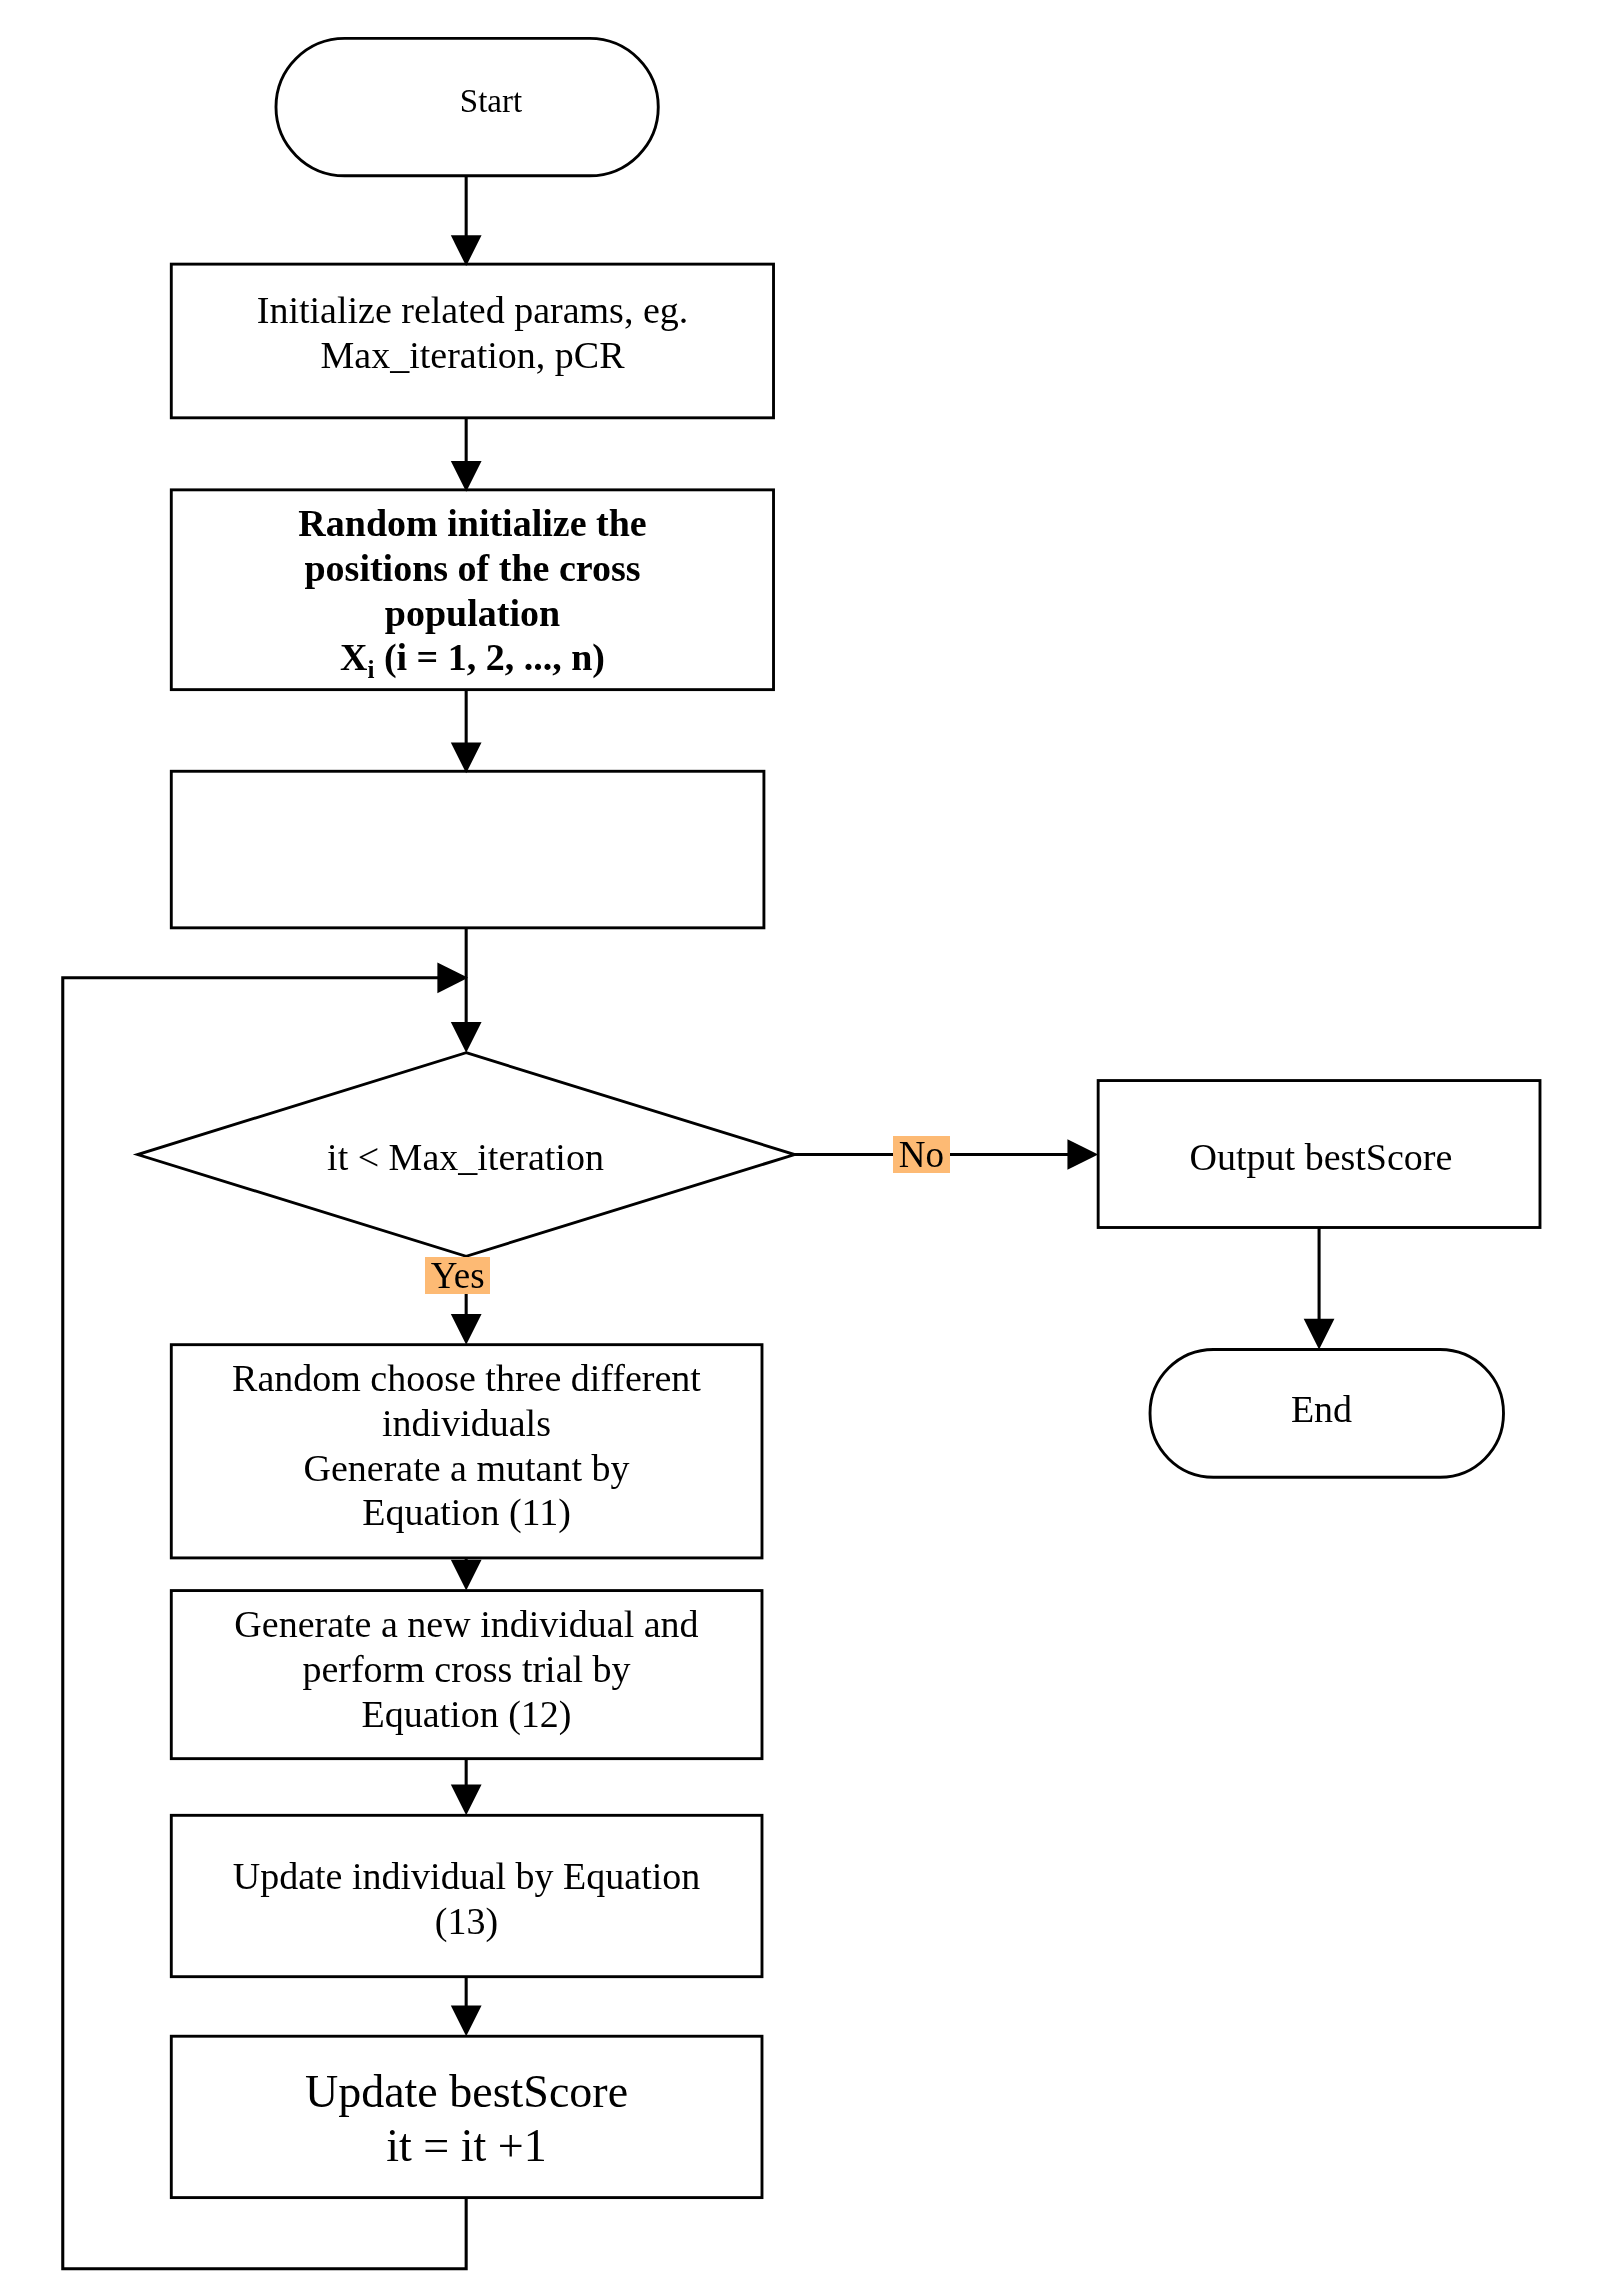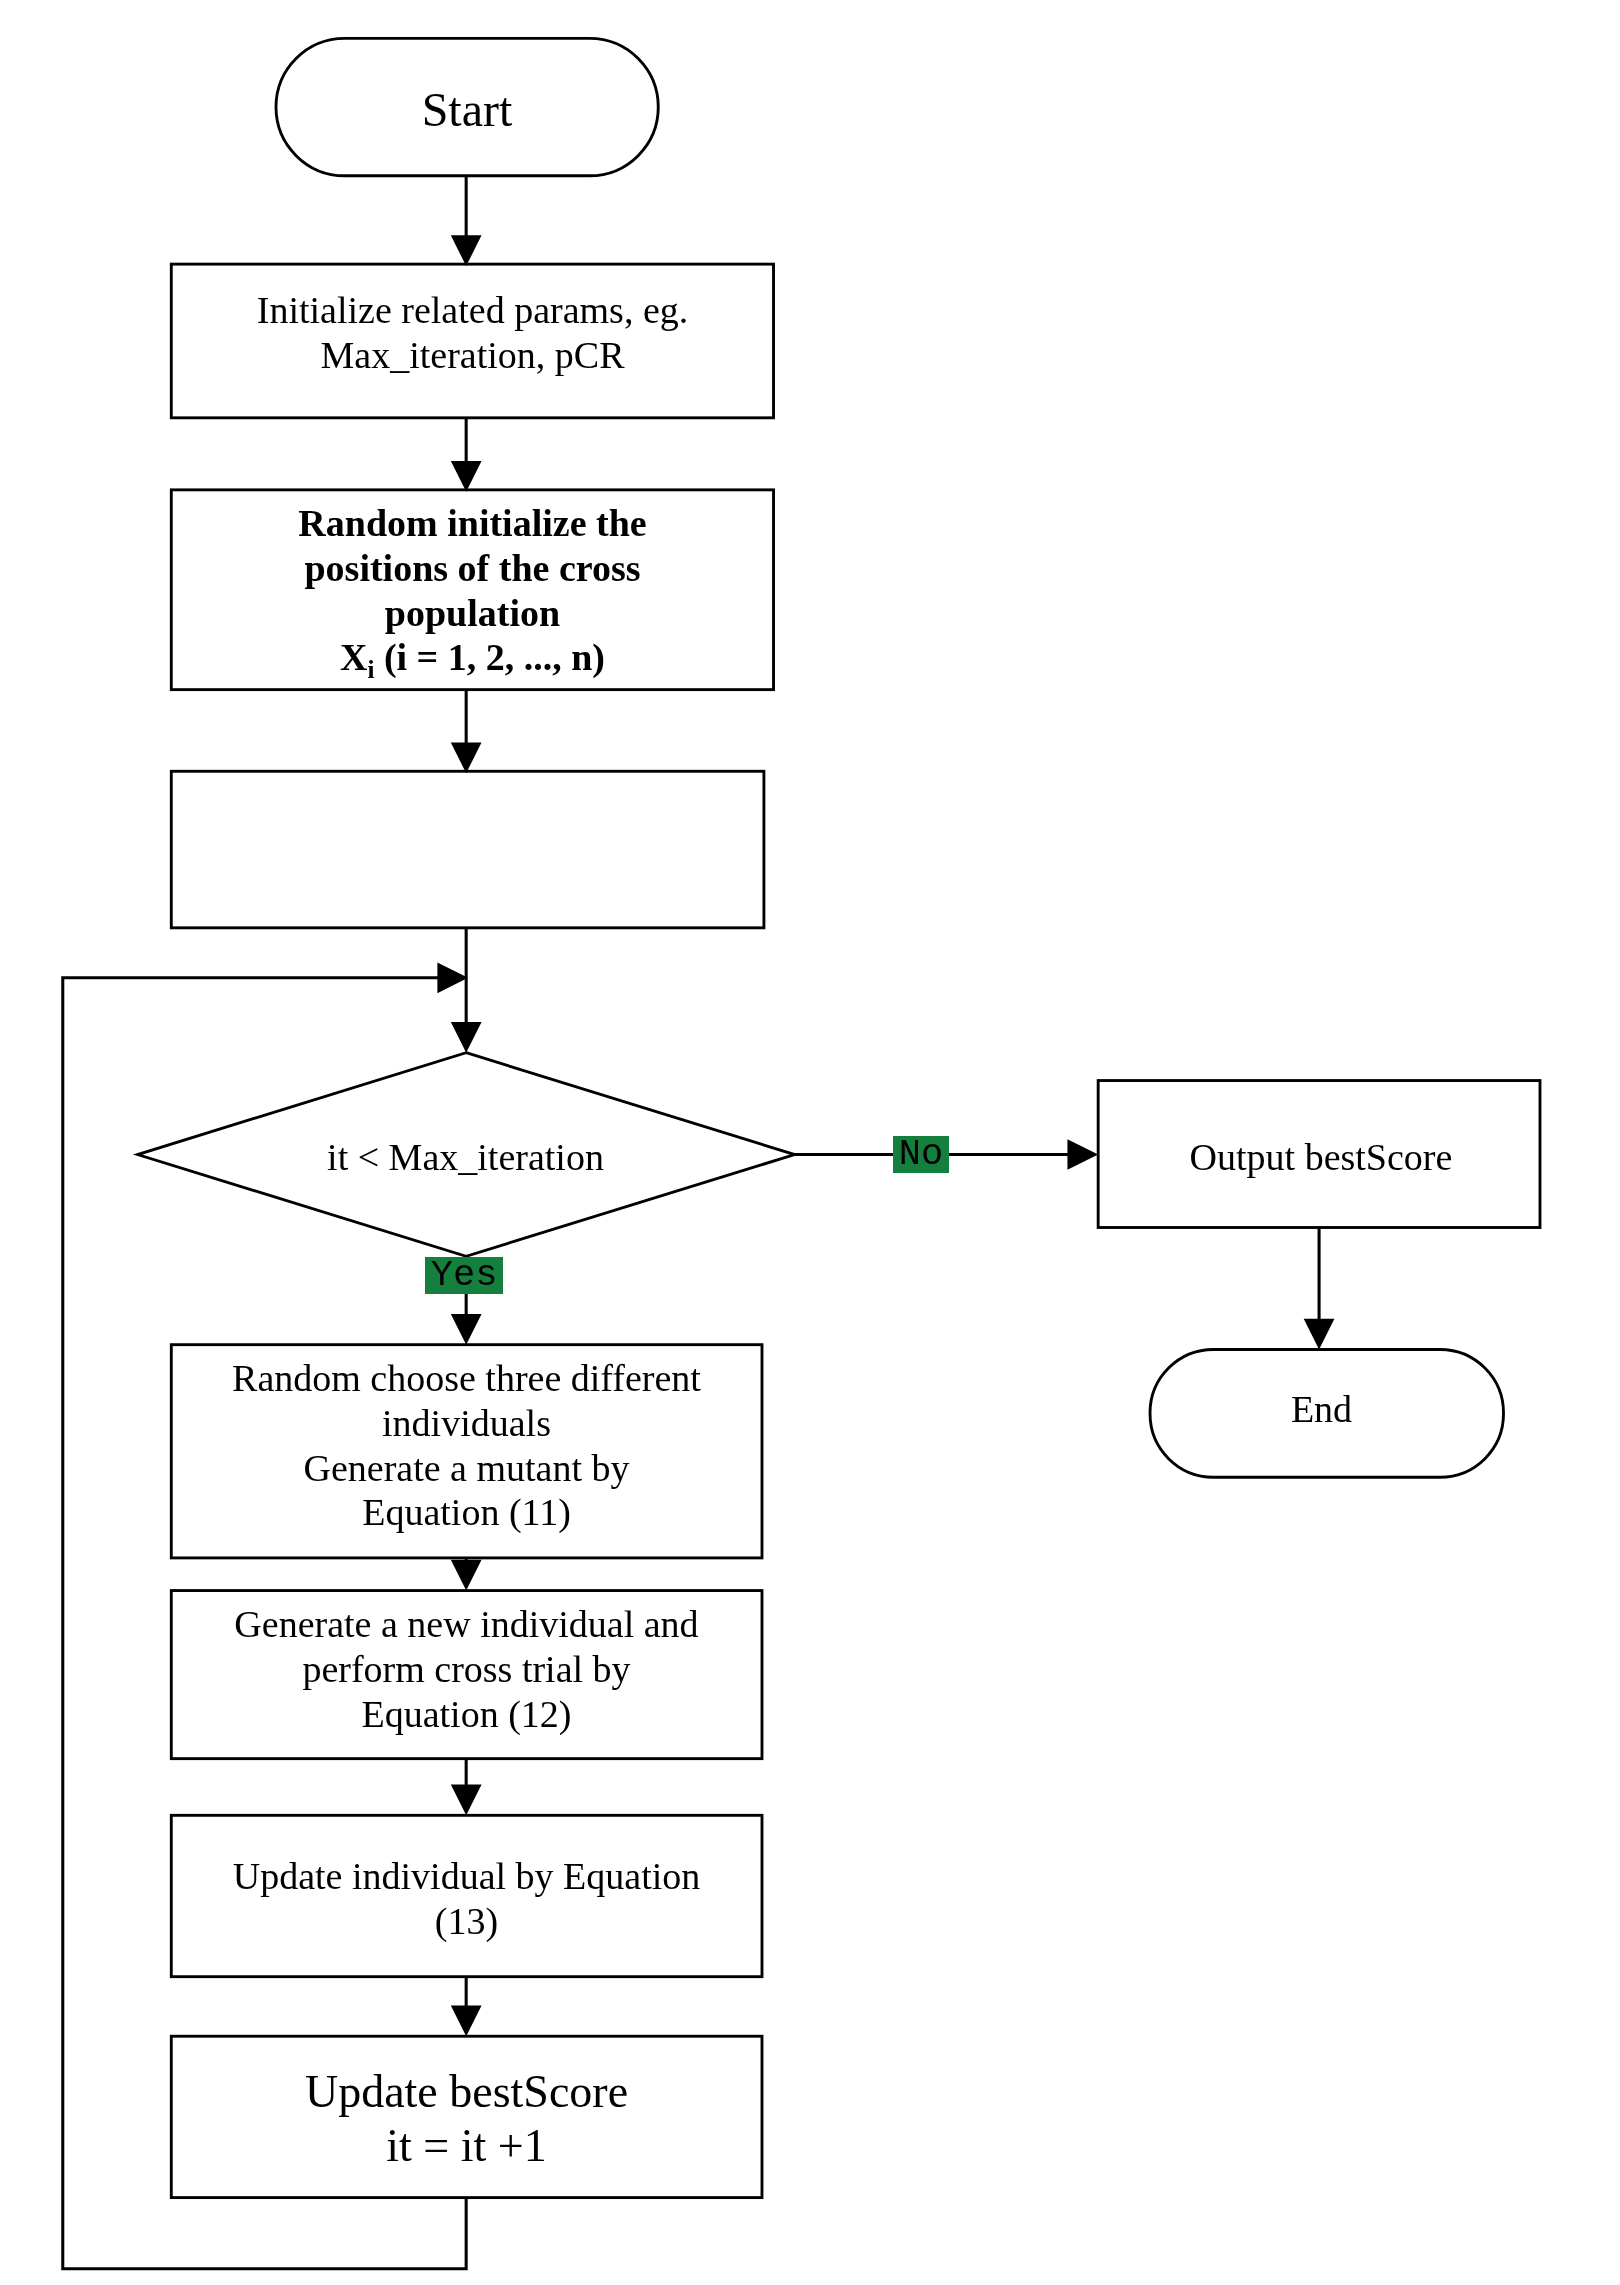--- a/index.html
+++ b/index.html
@@ -46,29 +46,29 @@
     white-space: pre-line;
     pointer-events: none;
   }
   .t-center { text-align: center; }
   .t-left   { text-align: left; }
   .t-just   { text-align: justify; text-align-last: left; }
 
   .label-edge {
     position: absolute;
     color: #000000;
-    font-family: Liberation Mono, monospace;
-    background: #15803d;
+    font-family: Liberation Serif, serif;
+    background: #fdba74;
     padding: 0 5.8px;
     line-height: 1;
     white-space: nowrap;
   }
 
   
-  #txt-start      { left: 276px; top: 82px;  width: 382px; font-size: 48px; }
+  #txt-start      { left: 276px; top: 82px;  width: 382px; font-size: 33px; padding-left: 24px; }
   #txt-init       { left: 183px; top: 288px; width: 579px; font-size: 38px; }
   #txt-randinit   { left: 183px; top: 501px; width: 579px; font-size: 38px; font-weight: bold; }
   #txt-fitness    { left: 188px; top: 783px; width: 562px; font-size: 38px; }
   #txt-decision   { left: 235px; top: 1135px; width: 461px; font-size: 38px; }
   #txt-mutant     { left: 177px; top: 1356px; width: 579px; font-size: 38px; }
   #txt-cross      { left: 177px; top: 1602px; width: 579px; font-size: 38px; }
   #txt-update-ind { left: 177px; top: 1830px; width: 579px; font-size: 38px; margin-top: 24px; }
   #txt-update-bs  { left: 177px; top: 2065px; width: 579px; font-size: 46px; }
   #txt-output     { left: 1105px; top: 1135px; width: 432px; font-size: 38px; }
   #txt-end        { left: 1158px; top: 1387px; width: 327px; font-size: 38px; }

